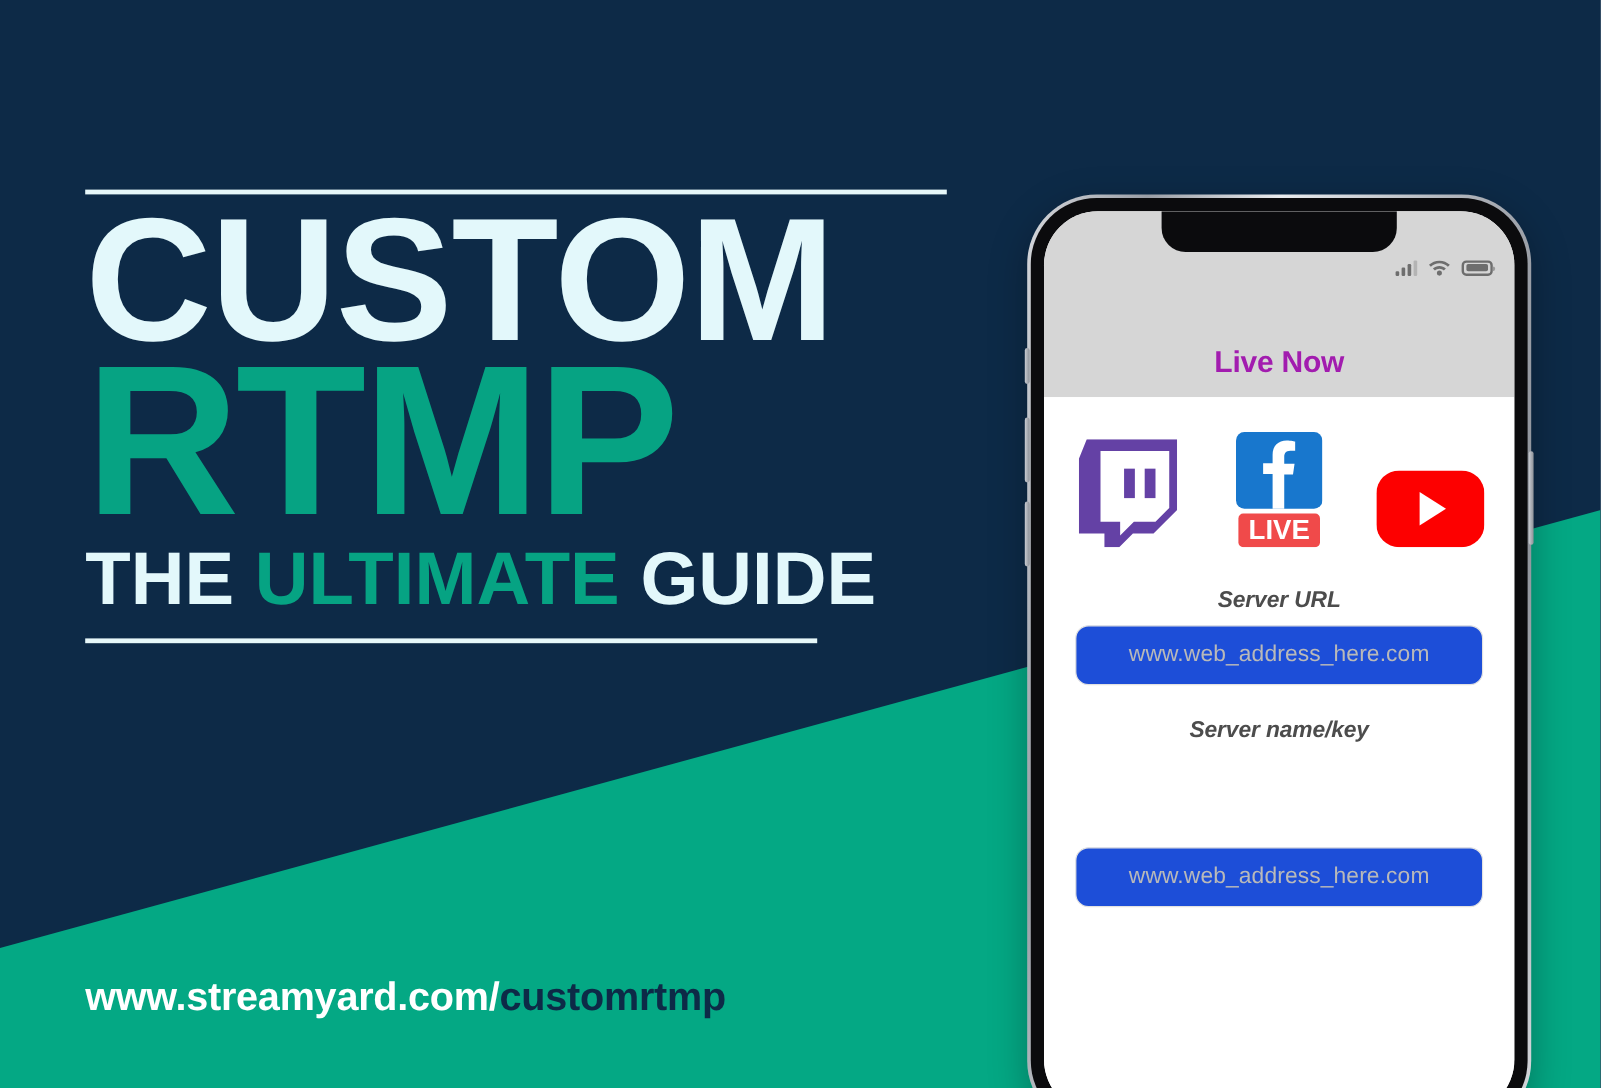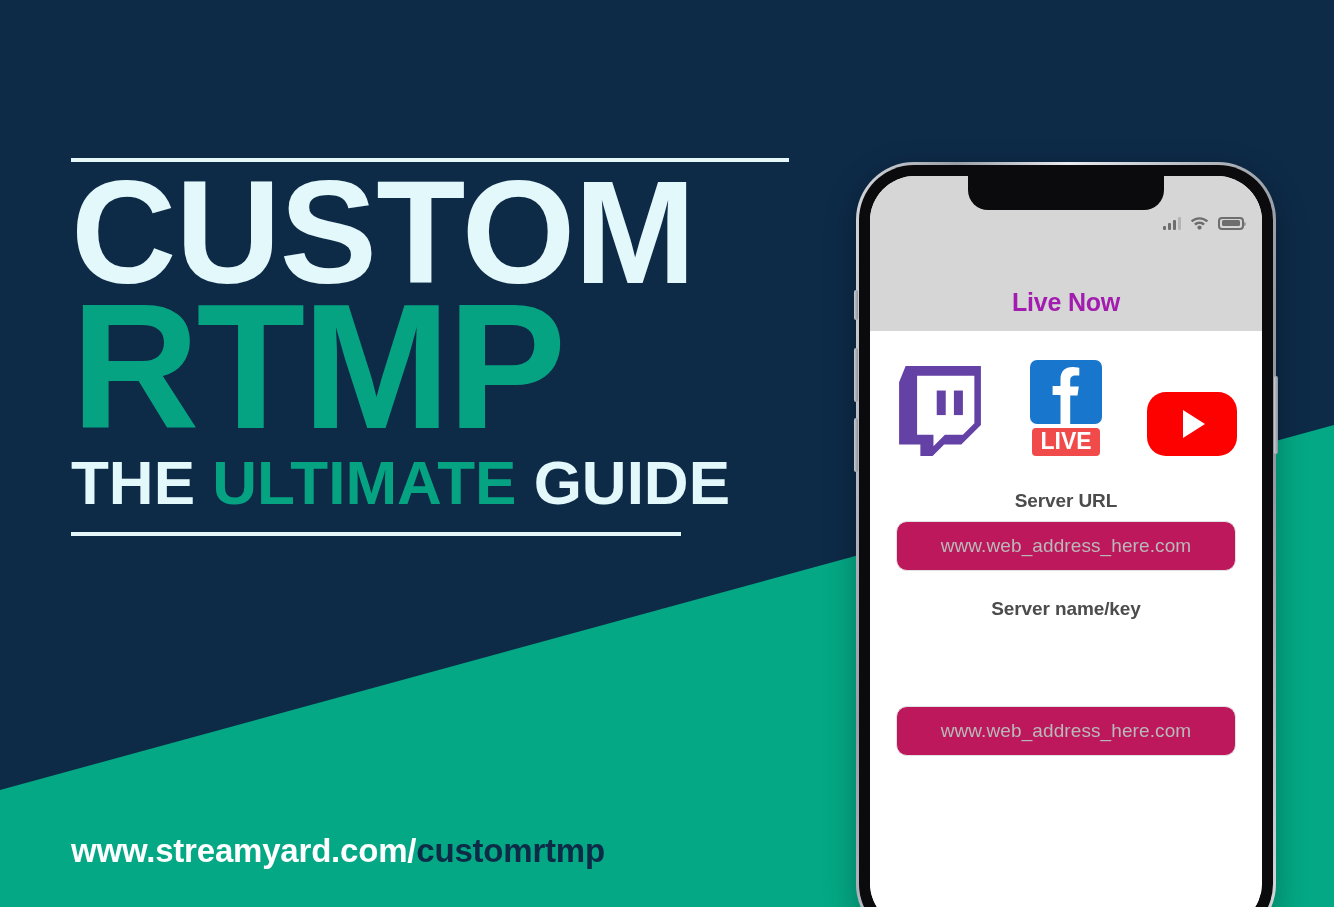--- a/index.html
+++ b/index.html
@@ -77,21 +77,21 @@
     letter-spacing: 0px;
     color: #e3f8fb;
     white-space: nowrap;
   }
   .line-sub .em { color: #06a383; }
 
   
   .footer-url {
     position: absolute;
     left: 71px;
-    top: 832px;
+    top: 812px;
     font-size: 33px;
     font-weight: 700;
     letter-spacing: -0.2px;
     color: #ffffff;
     white-space: nowrap;
   }
   .footer-url .slug { color: #0d2a47; }
 
   
   .phone {
@@ -214,26 +214,27 @@
 
   
   .field { position: absolute; left: 26px; right: 26px; }
   .field-label {
     text-align: center;
     font-size: 19px;
     font-weight: 700;
     color: #4c4c4c;
     letter-spacing: -0.1px;
     margin-bottom: 9px;
+    font-style: italic;
   }
   .field-input {
     height: 48px;
     border: 1.5px solid #e2e2e2;
     border-radius: 11px;
-    background: #be185d;
+    background: #1d4ed8;
     display: flex;
     align-items: center;
     justify-content: center;
     font-size: 19px;
     color: #b9b9b9;
     letter-spacing: 0.1px;
   }
   .f1 { top: 159px; }
   .f2 { top: 267px; }
   .f3 { top: 375px; }

